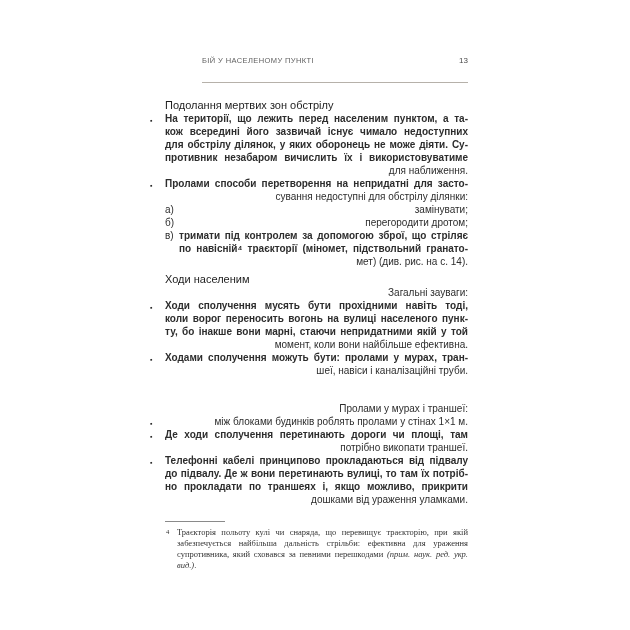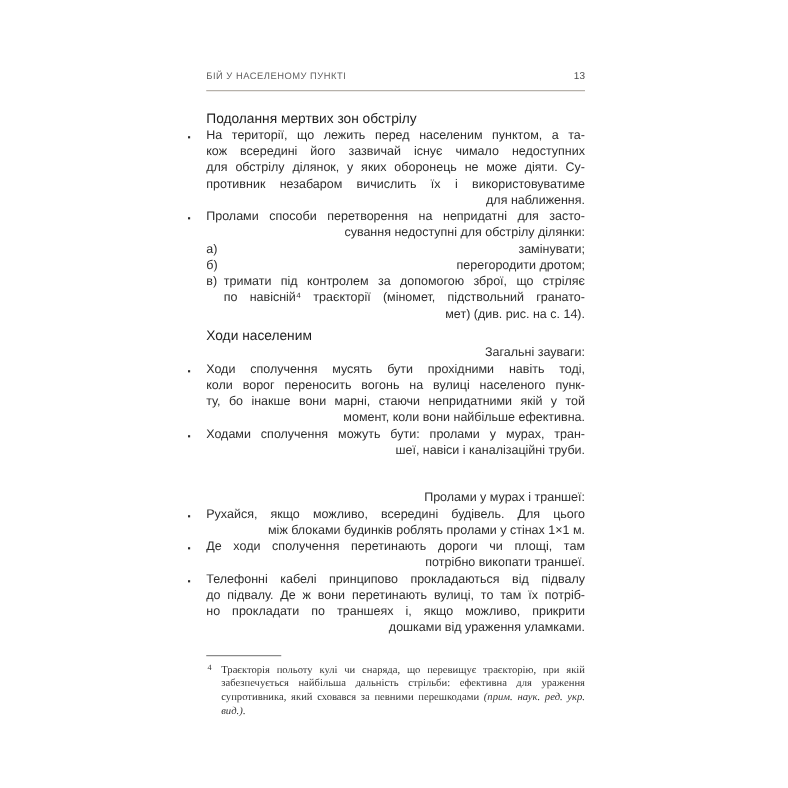--- a/index.html
+++ b/index.html
@@ -12,41 +12,43 @@
   .page{
     position:absolute;
     left:165px;top:55px;
     width:303px;
     color:#2d2d2d;
   }
   
   .running-header{
     display:flex;justify-content:space-between;align-items:flex-end;
     border-bottom:1px solid #b6b1aa;
-    padding-bottom:7px;
+    padding-bottom:17px;
     margin-bottom:16px;
     height:10px;
+    margin-left:37px;
   }
   .rh-title{
     font-size:7.5px;letter-spacing:.4px;color:#5f5f5f;
   }
   .rh-page{
     font-size:8px;color:#4a4a4a;
   }
   
   .sec-heading{
     font-size:11px;font-weight:normal;color:#1d1d1d;line-height:13px;
   }
   
   .ln{
     font-size:10px;line-height:13px;color:#2d2d2d;
   }
   .j{
     text-align:justify;
     text-align-last:justify;
+    font-weight:bold;
   }
   .last{text-align:right;}
   
   .para{position:relative;}
   .bmark{
     position:absolute;left:-15px;top:2px;
     font-size:7px;line-height:13px;color:#2d2d2d;
   }
   
   .sub{position:relative;padding-left:14px;}
@@ -132,21 +134,20 @@
   <div class="para">
     <span class="bmark">▪</span>
     <div class="ln j">Ходами сполучення можуть бути: пролами у мурах, тран-</div>
     <div class="ln last">шеї, навіси і каналізаційні труби.</div>
   </div>
 
   <div class="ln last mt-sub">Пролами у мурах і траншеї:</div>
 
   <div class="para">
     <span class="bmark">▪</span>
-    <div class="ln j">Рухайся, якщо можливо, всередині будівель. Для цього</div>
     <div class="ln last">між блоками будинків роблять пролами у стінах 1×1 м.</div>
   </div>
 
   <div class="para">
     <span class="bmark">▪</span>
     <div class="ln j">Де ходи сполучення перетинають дороги чи площі, там</div>
     <div class="ln last">потрібно викопати траншеї.</div>
   </div>
 
   <div class="para">

